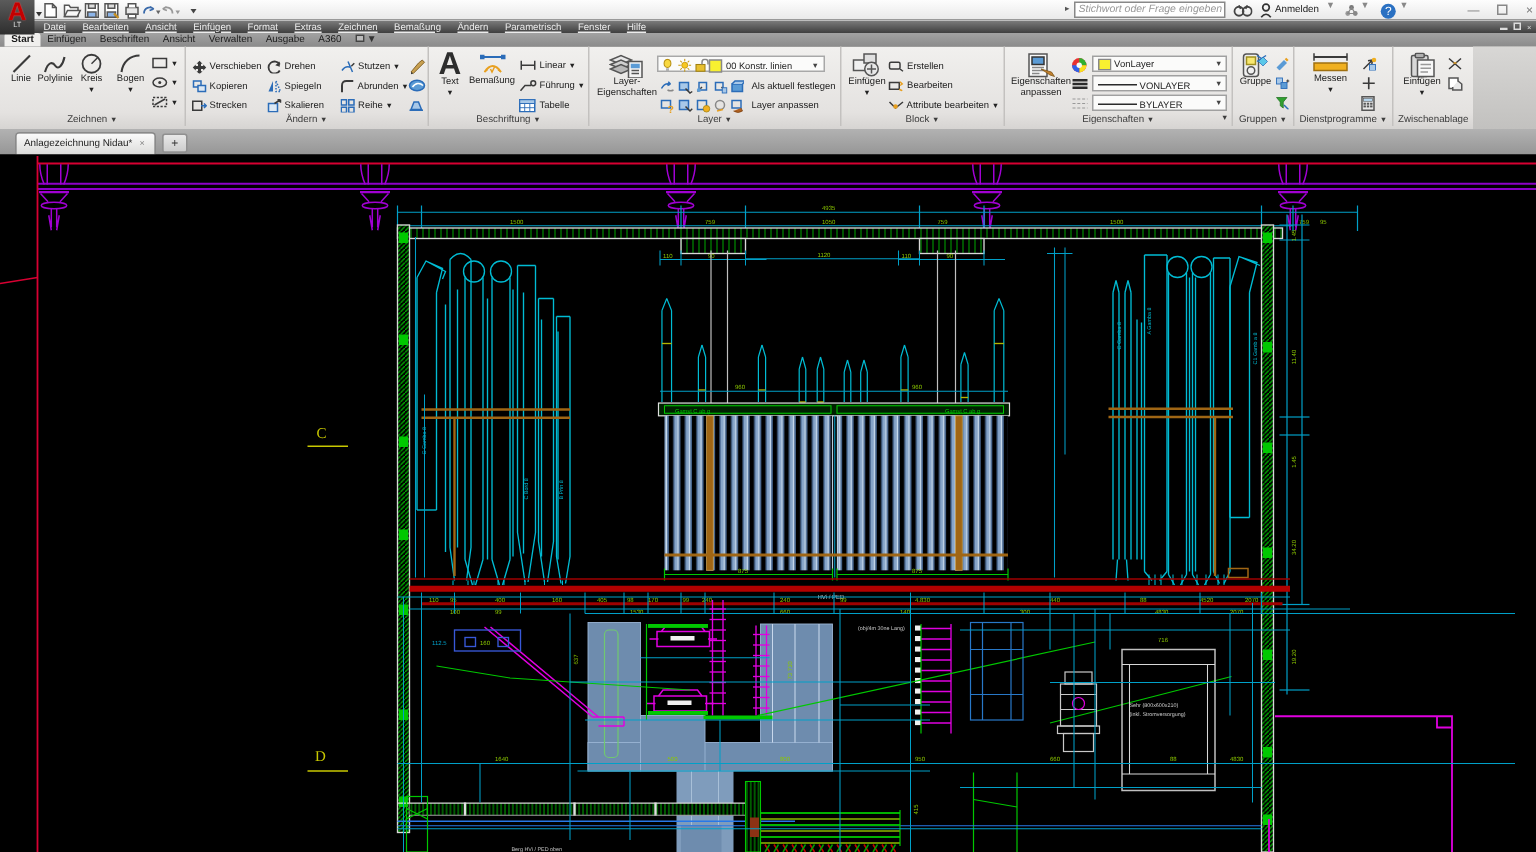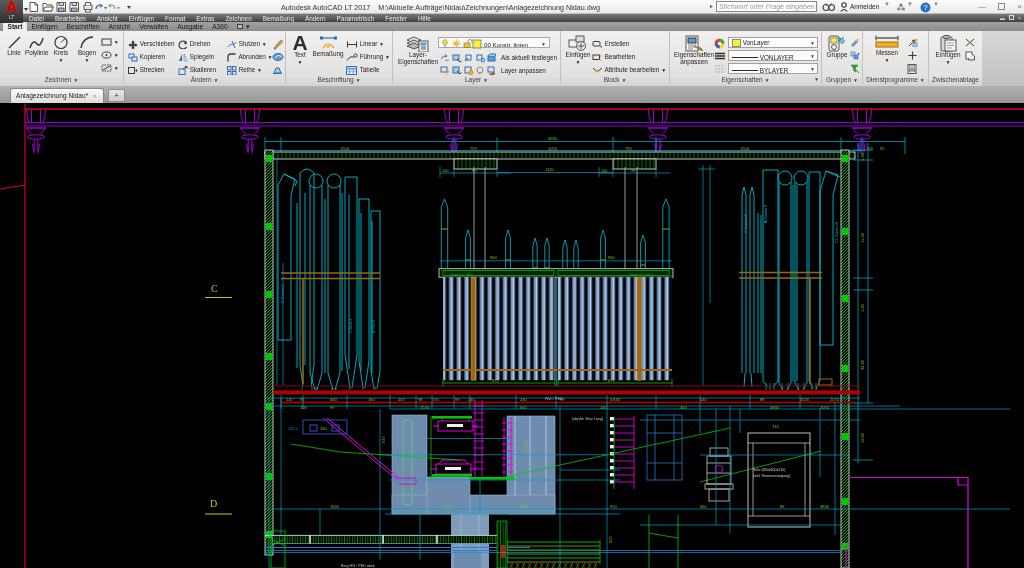--- a/index.html
+++ b/index.html
@@ -71,21 +71,20 @@
           <path d="M2 4 h8 v4.5 h-8 Z" fill="#e8e8e8"></path>
           <path d="M3.5 4 v-2.5 h5 v2.5 M3.5 8.5 h5 v2.5 h-5 Z" fill="#fff"></path>
         </g>
 <path d="M68 8 C68 4 72 3 74.5 5 M74.5 5 l-2.5 -1.5 M74.5 5 l-2.8 1" stroke="#3a6aaa" stroke-width="1.2"></path>
 <path d="M87 8 C87 4 83 3 80.5 5 M80.5 5 l2.5 -1.5 M80.5 5 l2.8 1" stroke="#999" stroke-width="1.2"></path>
 </g>
 <path d="M76 6 l1.5 2.5 l1.5 -2.5 Z" fill="#666"></path>
       <path d="M89 6 l1.5 2.5 l1.5 -2.5 Z" fill="#999"></path>
       <path d="M99 5 l2 3 l2 -3 Z" fill="#444"></path>
 </svg>
-<div id="titletext">Autodesk AutoCAD LT 2017    M:\Aktuelle Aufträge\Nidau\Zeichnungen\Anlagezeichnung Nidau.dwg</div>
 <div class="tbic" style="left:709px;font-size:5px;top:3px">►</div>
 <div id="search">
       <span>Stichwort oder Frage eingeben</span>
     </div>
 <svg style="position:absolute;left:822px;top:2px" width="13" height="10">
       <circle cx="4" cy="5.5" r="3" fill="none" stroke="#444" stroke-width="1.2"></circle>
       <circle cx="9.5" cy="5.5" r="3" fill="none" stroke="#444" stroke-width="1.2"></circle>
       <path d="M4 1.5 L5 4 M9.5 1.5 L8.5 4" stroke="#444"></path>
     </svg>
 <svg style="position:absolute;left:840px;top:2px" width="8" height="10">

